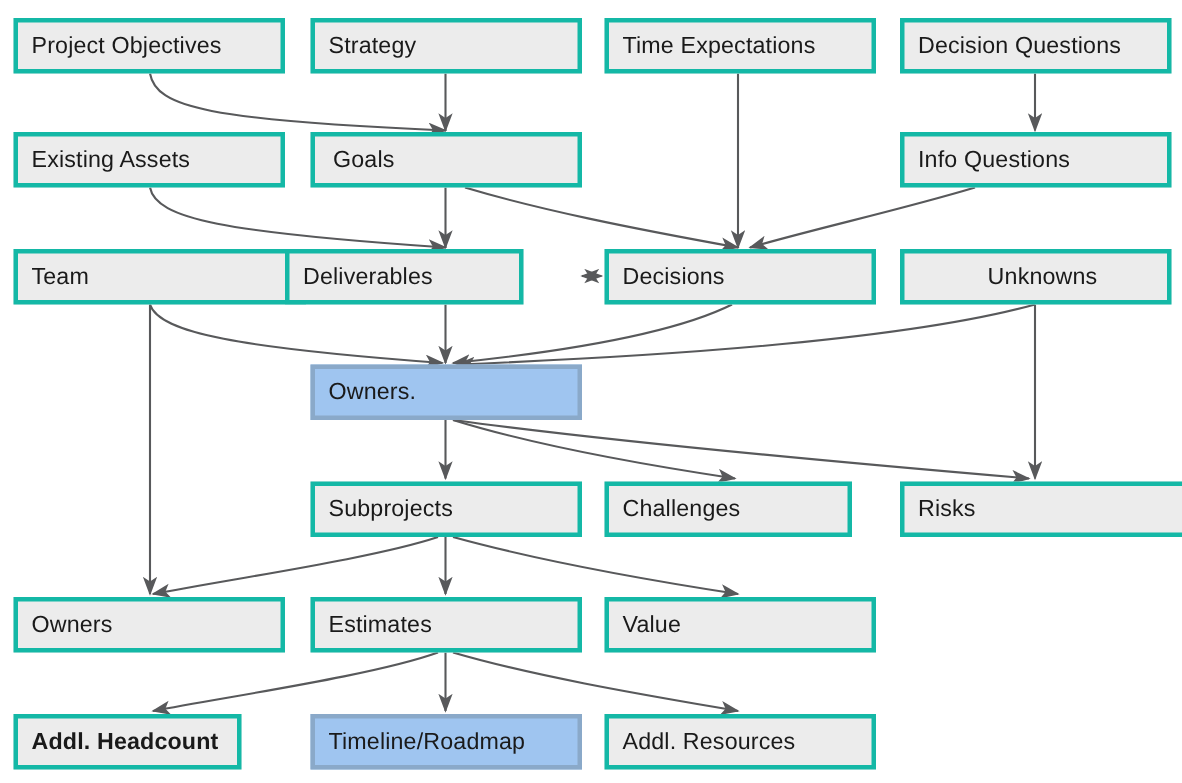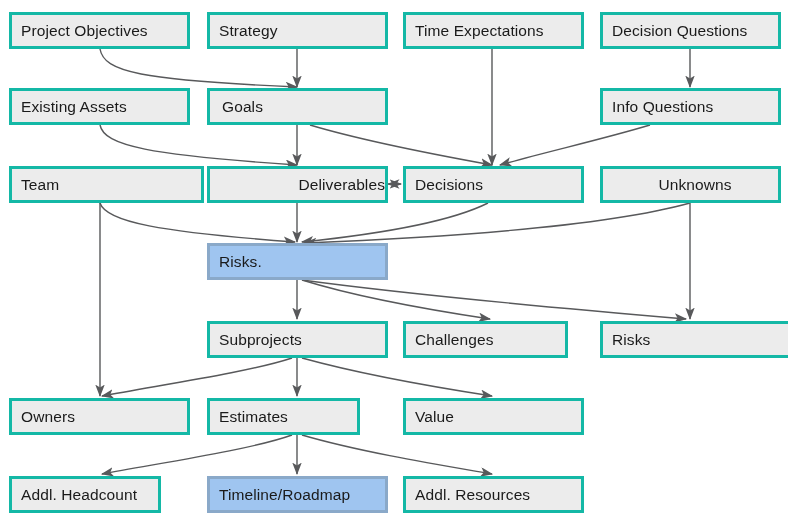--- a/index.html
+++ b/index.html
@@ -107,51 +107,51 @@
       </div>
       <div class="node" style="left: 207px; top: 88px; width: 181px; height: 37px; padding-left: 12px;">
         <span class="node-label">Goals</span>
       </div>
       <div class="node" style="left: 600px; top: 88px; width: 181px; height: 37px;">
         <span class="node-label">Info Questions</span>
       </div>
       <div class="node" style="left: 9px; top: 166px; width: 195px; height: 37px;">
         <span class="node-label">Team</span>
       </div>
-      <div class="node" style="left: 207px; top: 166px; width: 181px; height: 37px; justify-content: flex-end;">
+      <div class="node" style="left: 190px; top: 166px; width: 159px; height: 37px;">
         <span class="node-label">Deliverables</span>
       </div>
       <div class="node" style="left: 403px; top: 166px; width: 181px; height: 37px;">
         <span class="node-label">Decisions</span>
       </div>
       <div class="node" style="left: 600px; top: 166px; width: 181px; height: 37px; justify-content: center;">
         <span class="node-label">Unknowns</span>
       </div>
       <div class="node highlight" style="left: 207px; top: 243px; width: 181px; height: 37px;">
-        <span class="node-label">Risks.</span>
+        <span class="node-label">Owners.</span>
       </div>
       <div class="node" style="left: 207px; top: 321px; width: 181px; height: 37px;">
         <span class="node-label">Subprojects</span>
       </div>
       <div class="node" style="left: 403px; top: 321px; width: 165px; height: 37px;">
         <span class="node-label">Challenges</span>
       </div>
       <div class="node" style="left: 600px; top: 321px; width: 207px; height: 37px;">
         <span class="node-label">Risks</span>
       </div>
       <div class="node" style="left: 9px; top: 398px; width: 181px; height: 37px;">
         <span class="node-label">Owners</span>
       </div>
-      <div class="node" style="left: 207px; top: 398px; width: 153px; height: 37px;">
+      <div class="node" style="left: 207px; top: 398px; width: 181px; height: 37px;">
         <span class="node-label">Estimates</span>
       </div>
       <div class="node" style="left: 403px; top: 398px; width: 181px; height: 37px;">
         <span class="node-label">Value</span>
       </div>
-      <div class="node" style="left: 9px; top: 476px; width: 152px; height: 37px;">
+      <div class="node" style="left: 9px; top: 476px; width: 152px; height: 37px; font-weight: bold;">
         <span class="node-label">Addl. Headcount</span>
       </div>
       <div class="node highlight" style="left: 207px; top: 476px; width: 181px; height: 37px;">
         <span class="node-label">Timeline/Roadmap</span>
       </div>
       <div class="node" style="left: 403px; top: 476px; width: 181px; height: 37px;">
         <span class="node-label">Addl. Resources</span>
       </div>
     </div>
 

